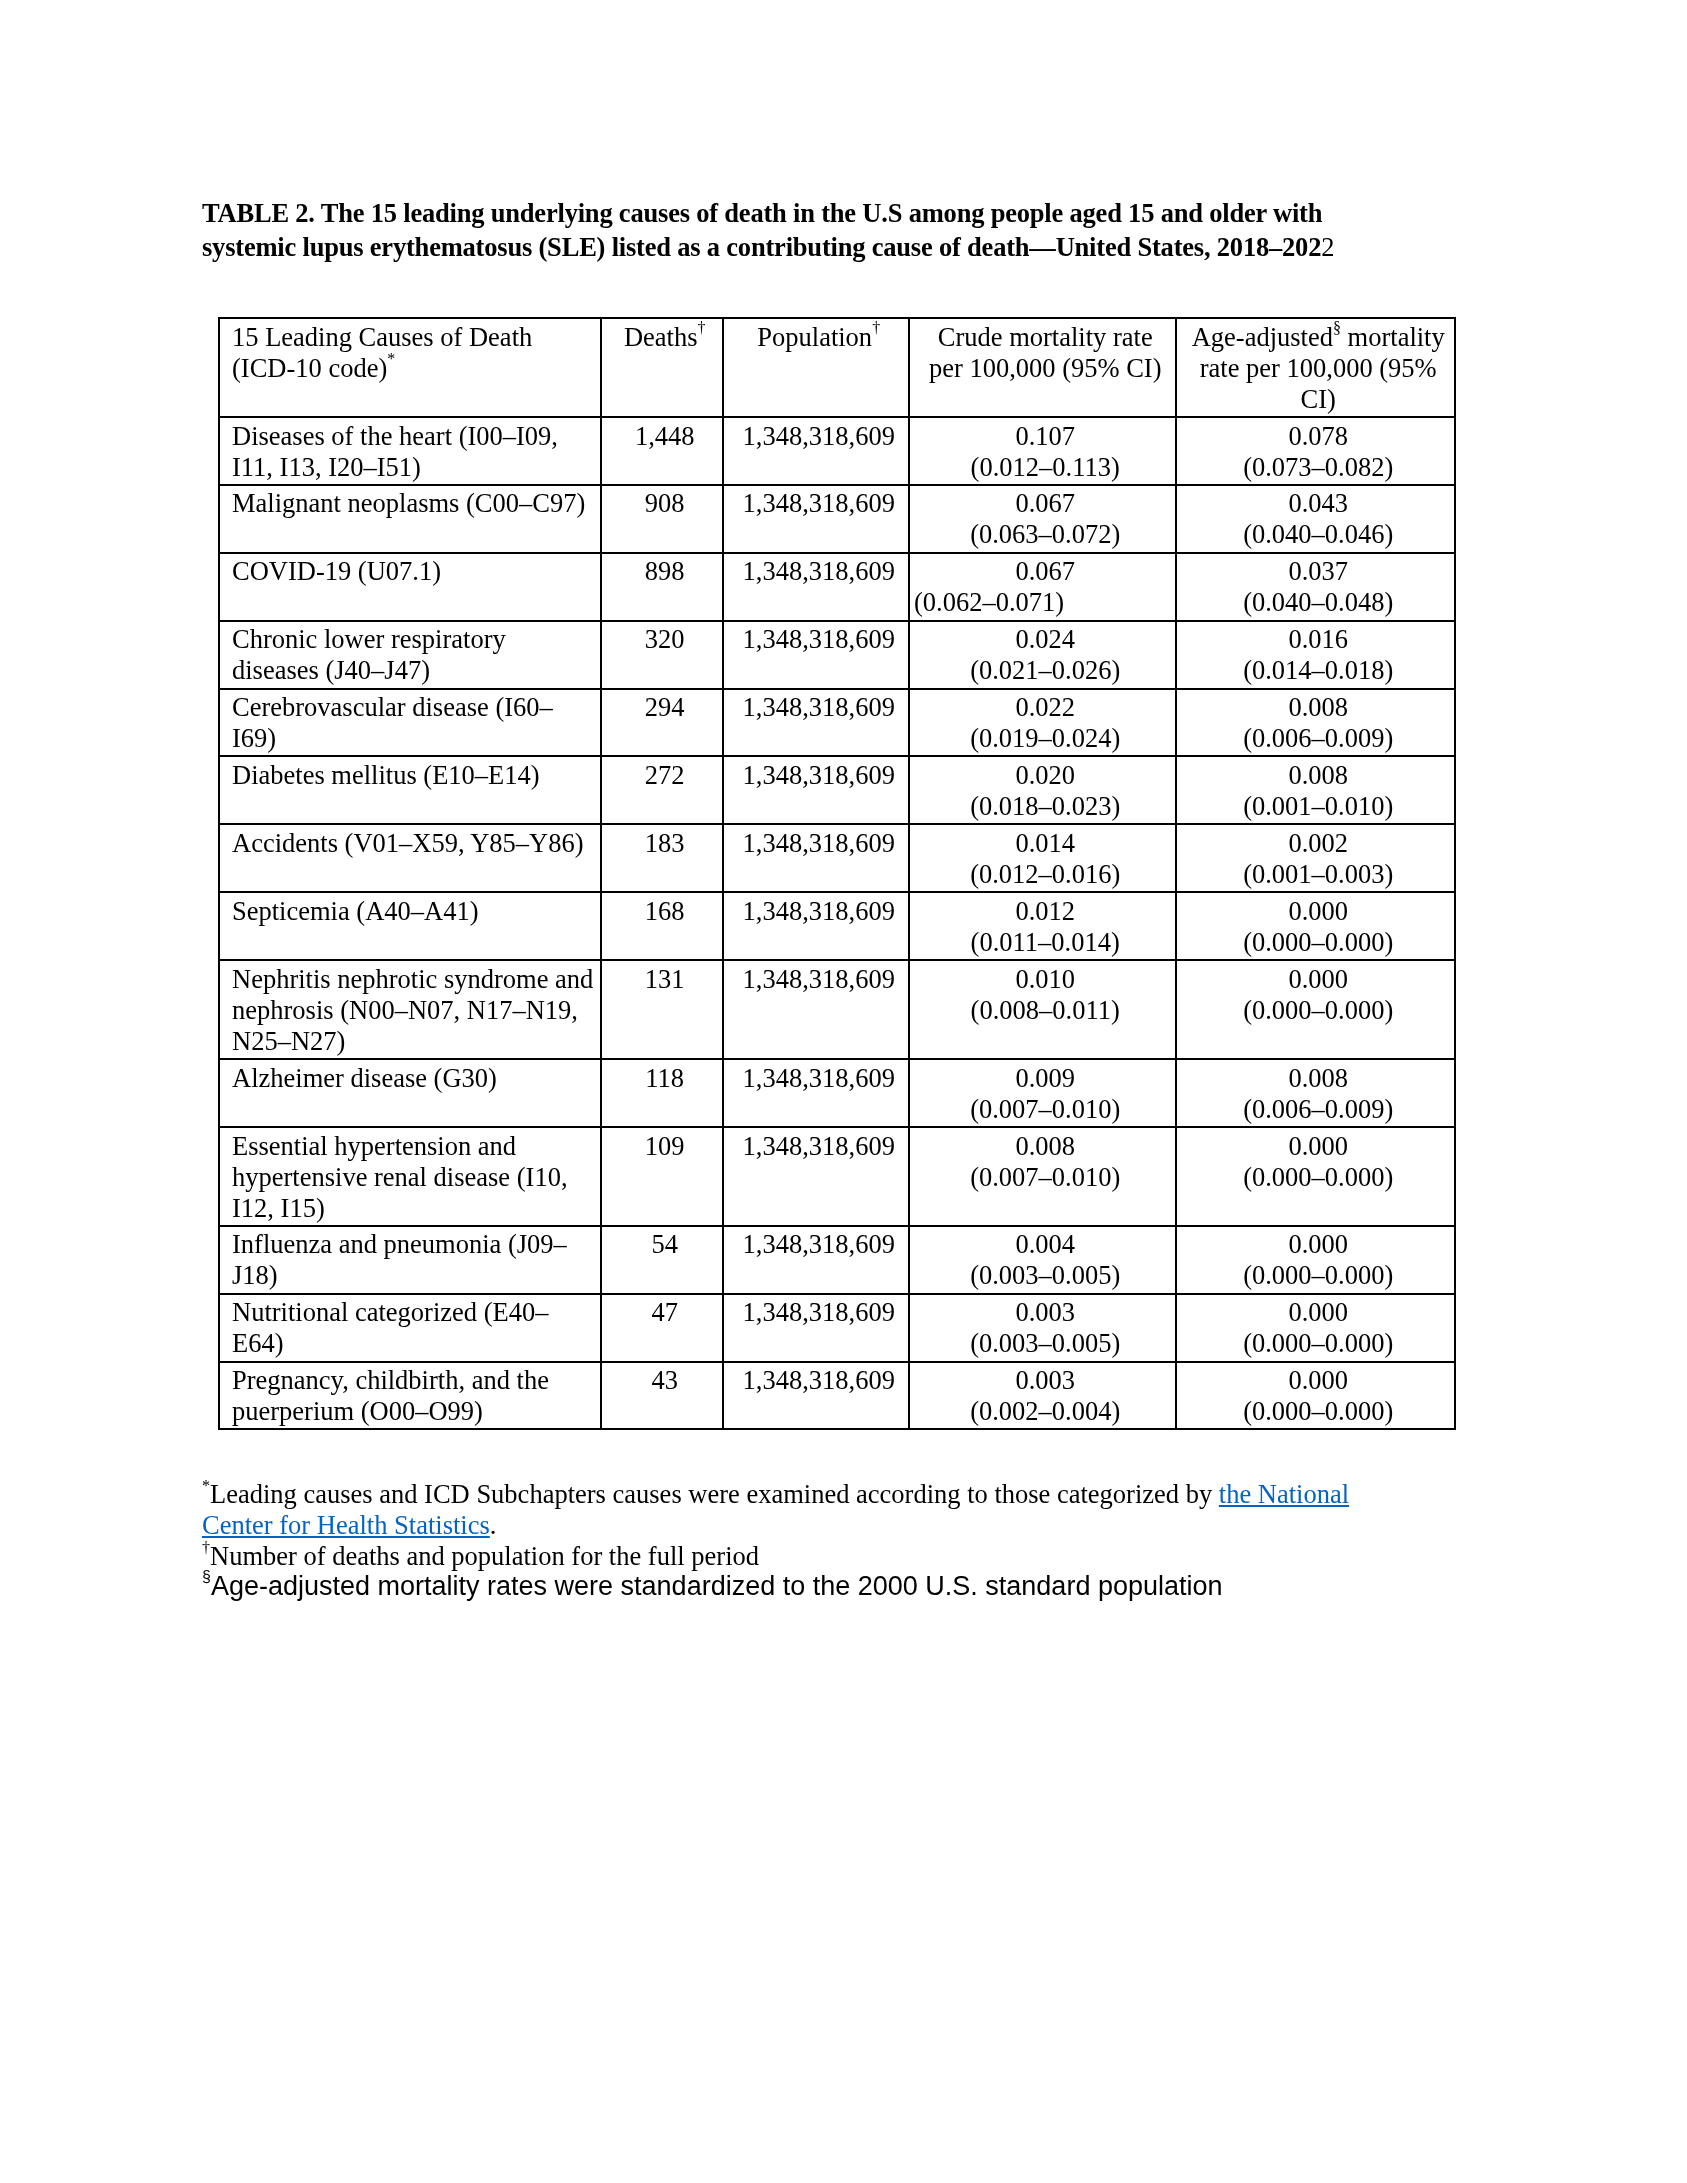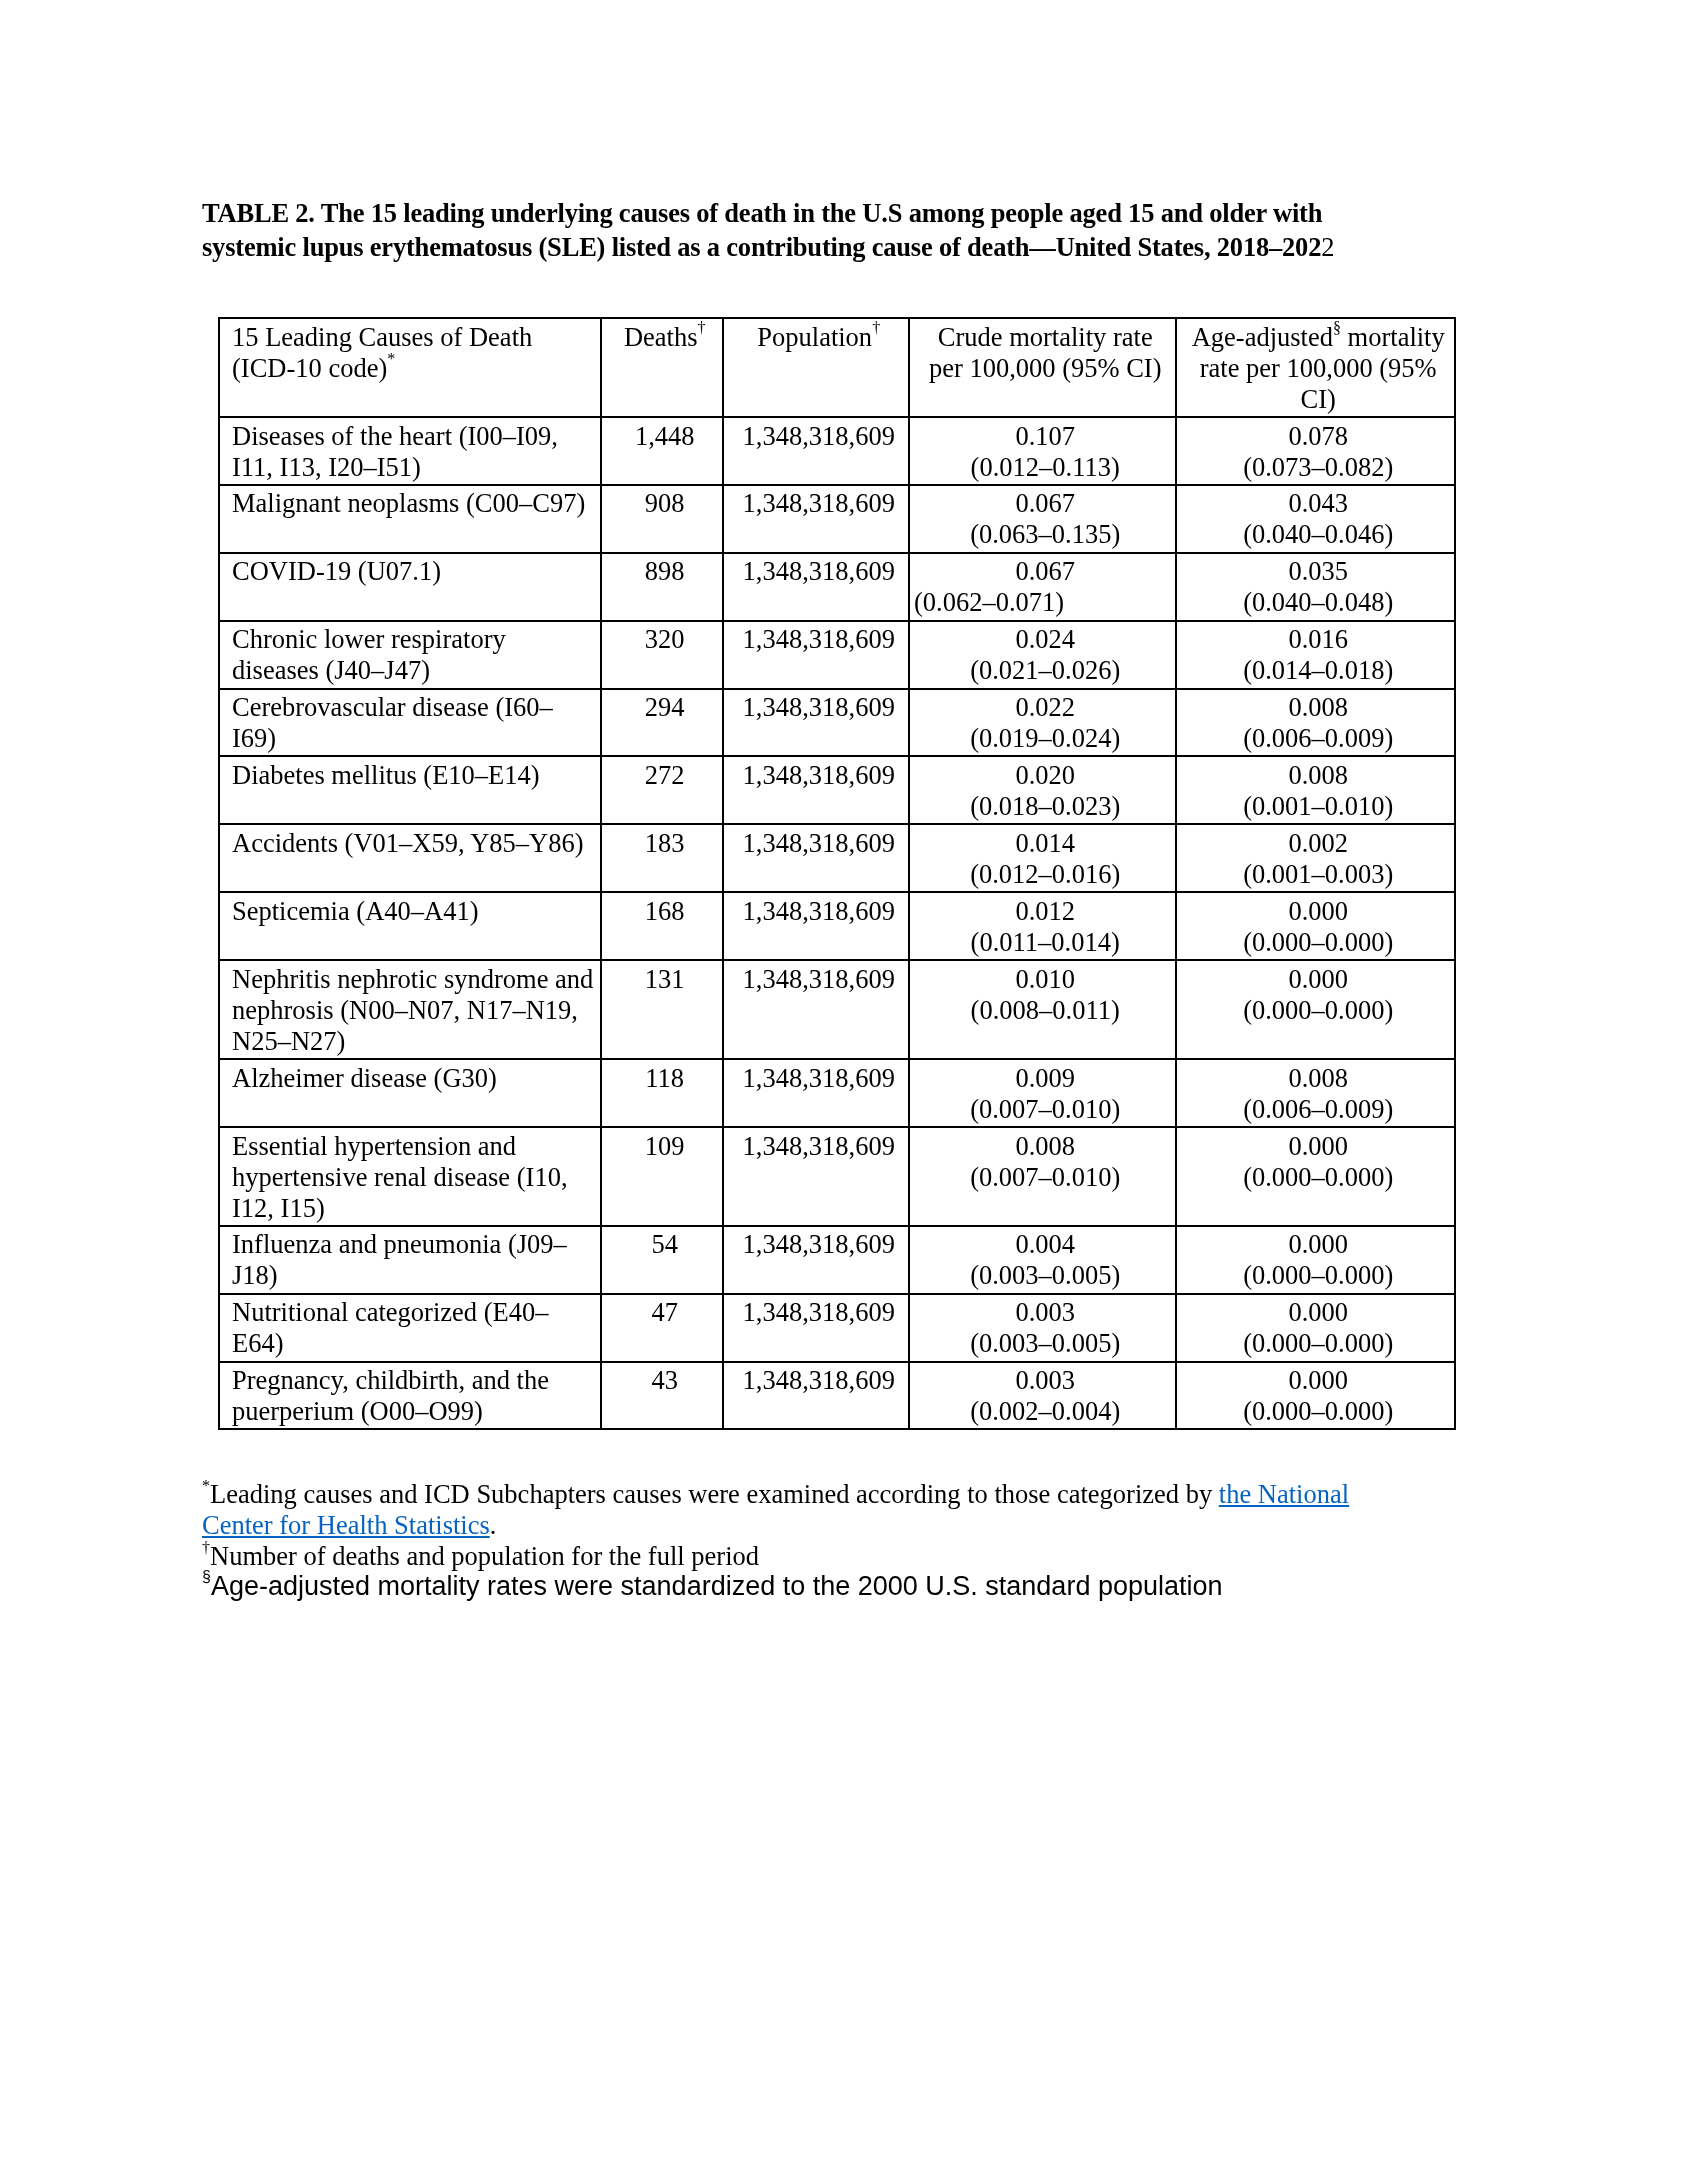--- a/index.html
+++ b/index.html
@@ -62,37 +62,37 @@
           <span class="rate">0.078</span>
           <span class="ci">(0.073–0.082)</span>
         </td>
       </tr>
       <tr style="height: 66px;">
         <td class="cause">Malignant neoplasms (C00–C97)</td>
         <td class="num">908</td>
         <td class="num">1,348,318,609</td>
         <td class="num">
           <span class="rate">0.067</span>
-          <span class="ci">(0.063–0.135)</span>
+          <span class="ci">(0.063–0.072)</span>
         </td>
         <td class="num">
           <span class="rate">0.043</span>
           <span class="ci">(0.040–0.046)</span>
         </td>
       </tr>
       <tr style="height: 66px;">
         <td class="cause">COVID-19 (U07.1)</td>
         <td class="num">898</td>
         <td class="num">1,348,318,609</td>
         <td class="num">
           <span class="rate">0.067</span>
           <span class="ci-left">(0.062–0.071)</span>
         </td>
         <td class="num">
-          <span class="rate">0.035</span>
+          <span class="rate">0.037</span>
           <span class="ci">(0.040–0.048)</span>
         </td>
       </tr>
       <tr style="height: 66px;">
         <td class="cause">Chronic lower respiratory diseases (J40–J47)</td>
         <td class="num">320</td>
         <td class="num">1,348,318,609</td>
         <td class="num">
           <span class="rate">0.024</span>
           <span class="ci">(0.021–0.026)</span>

